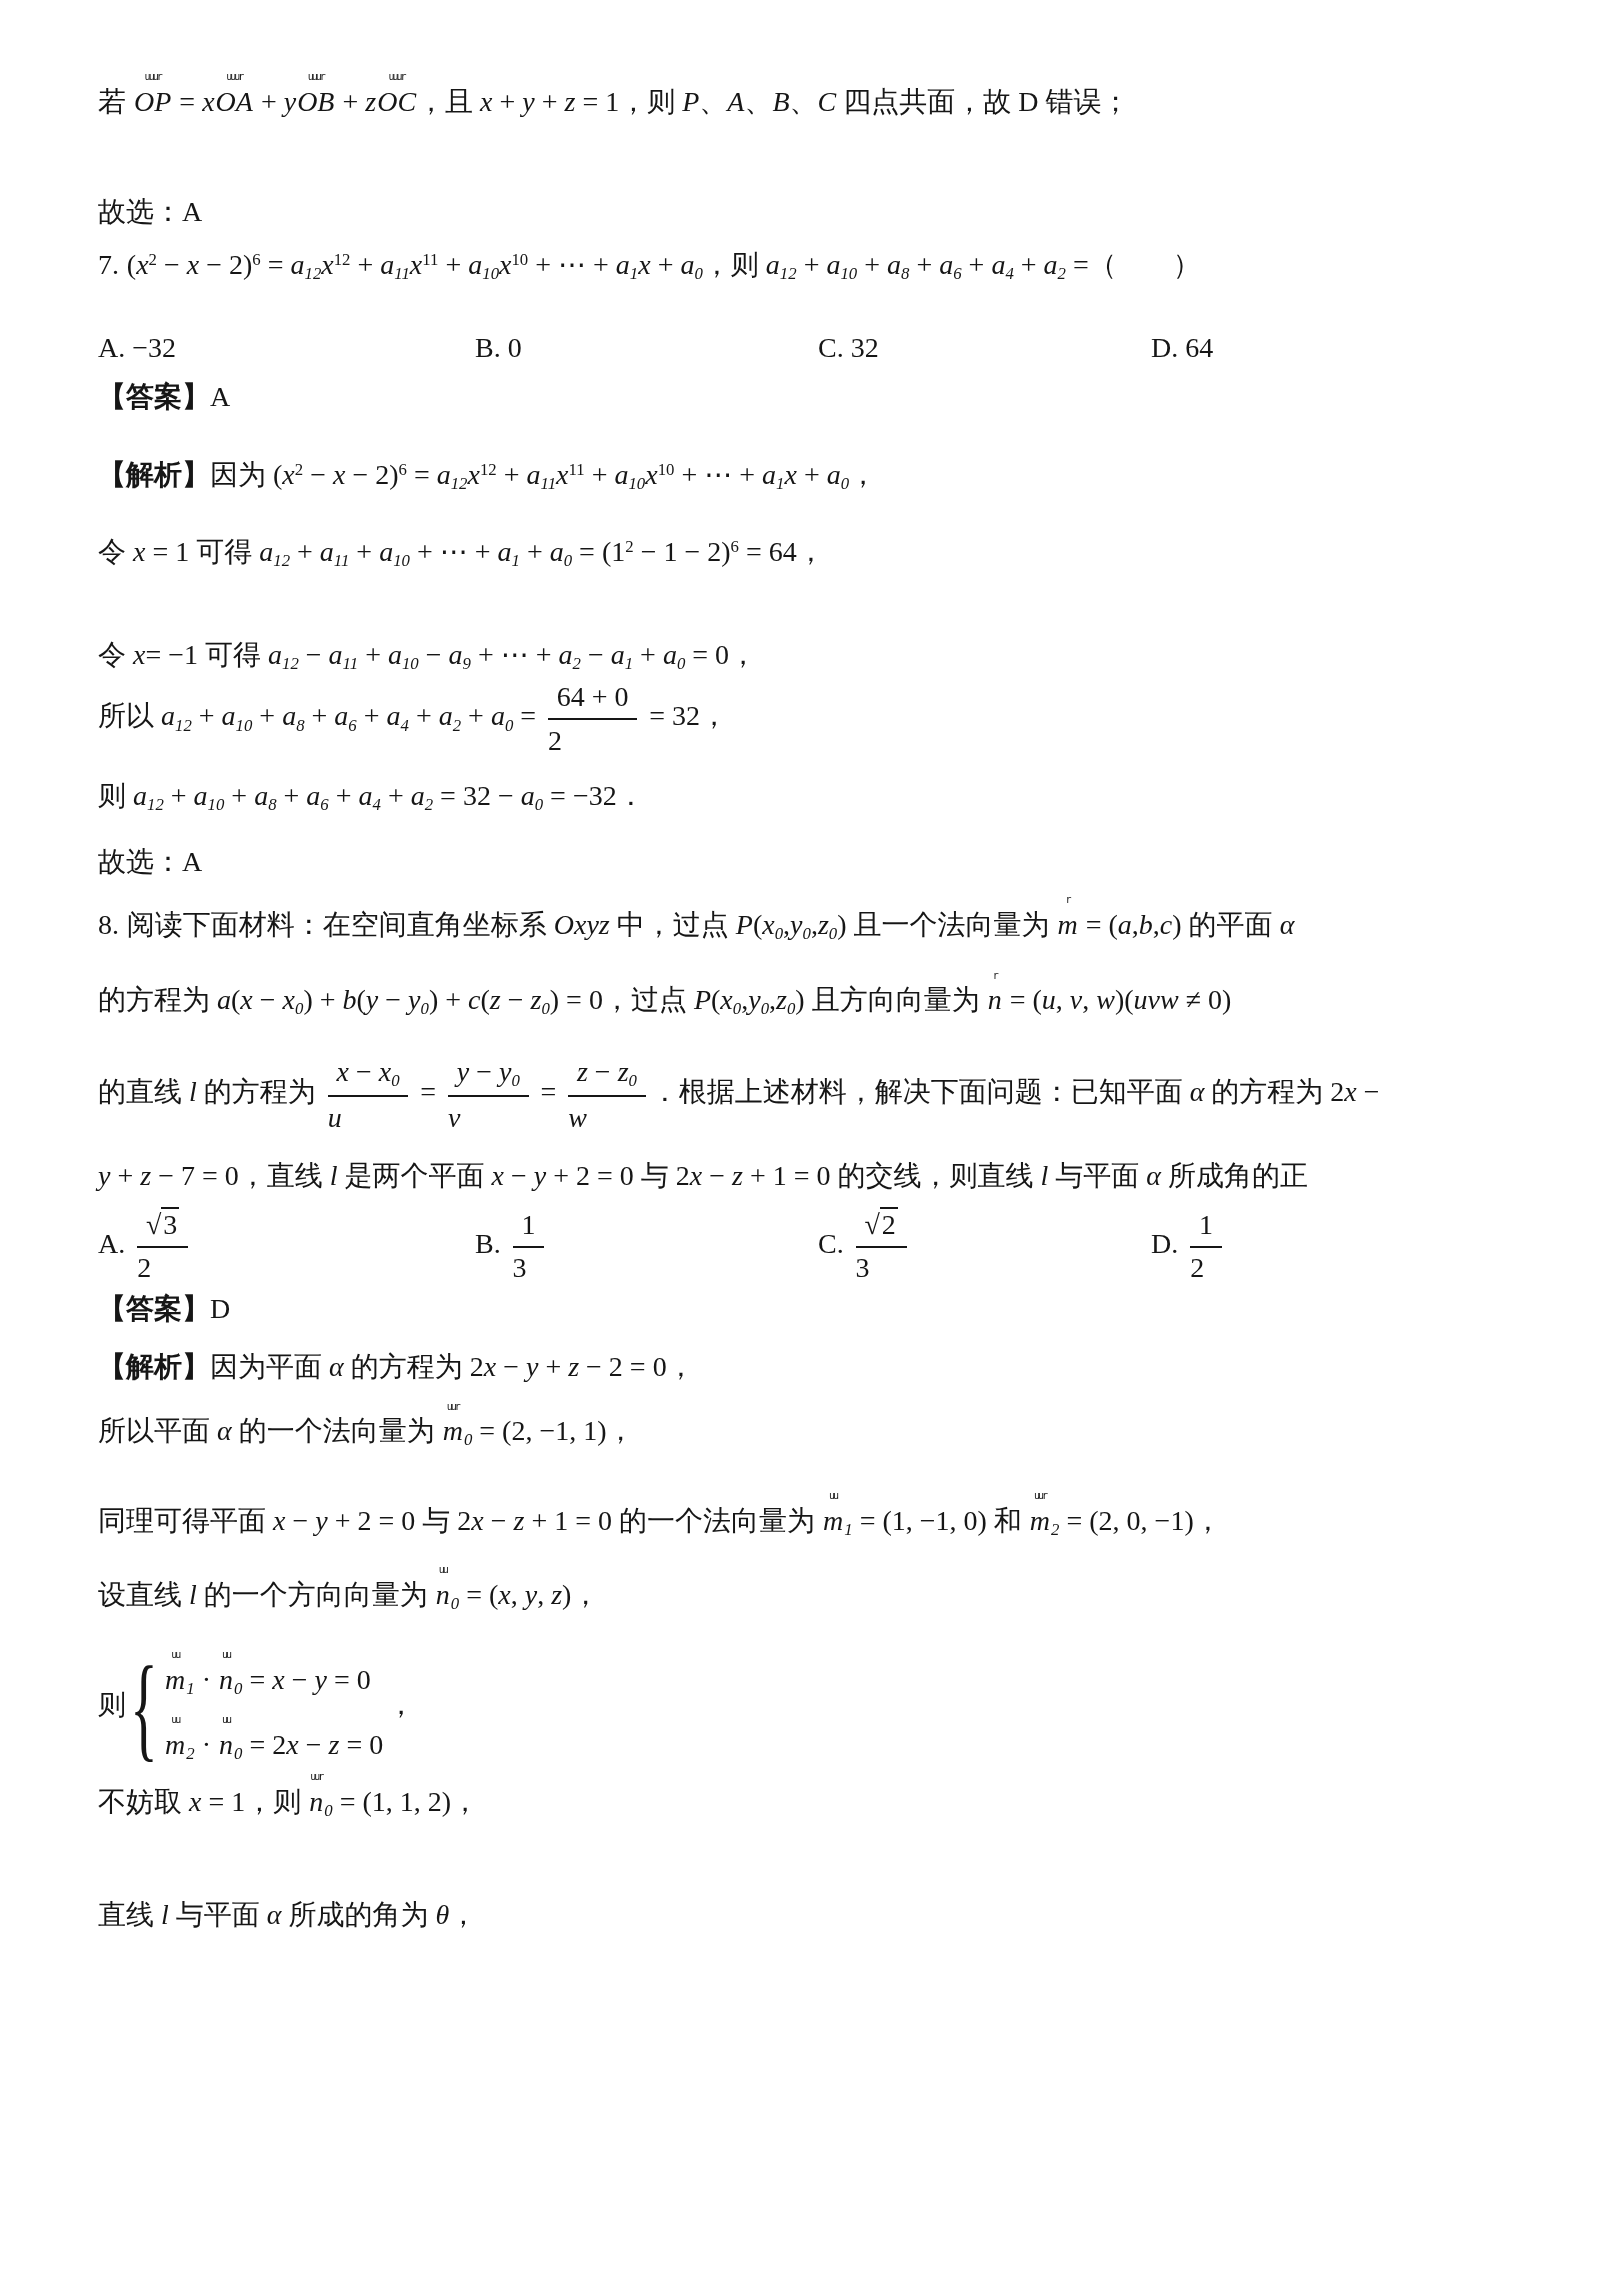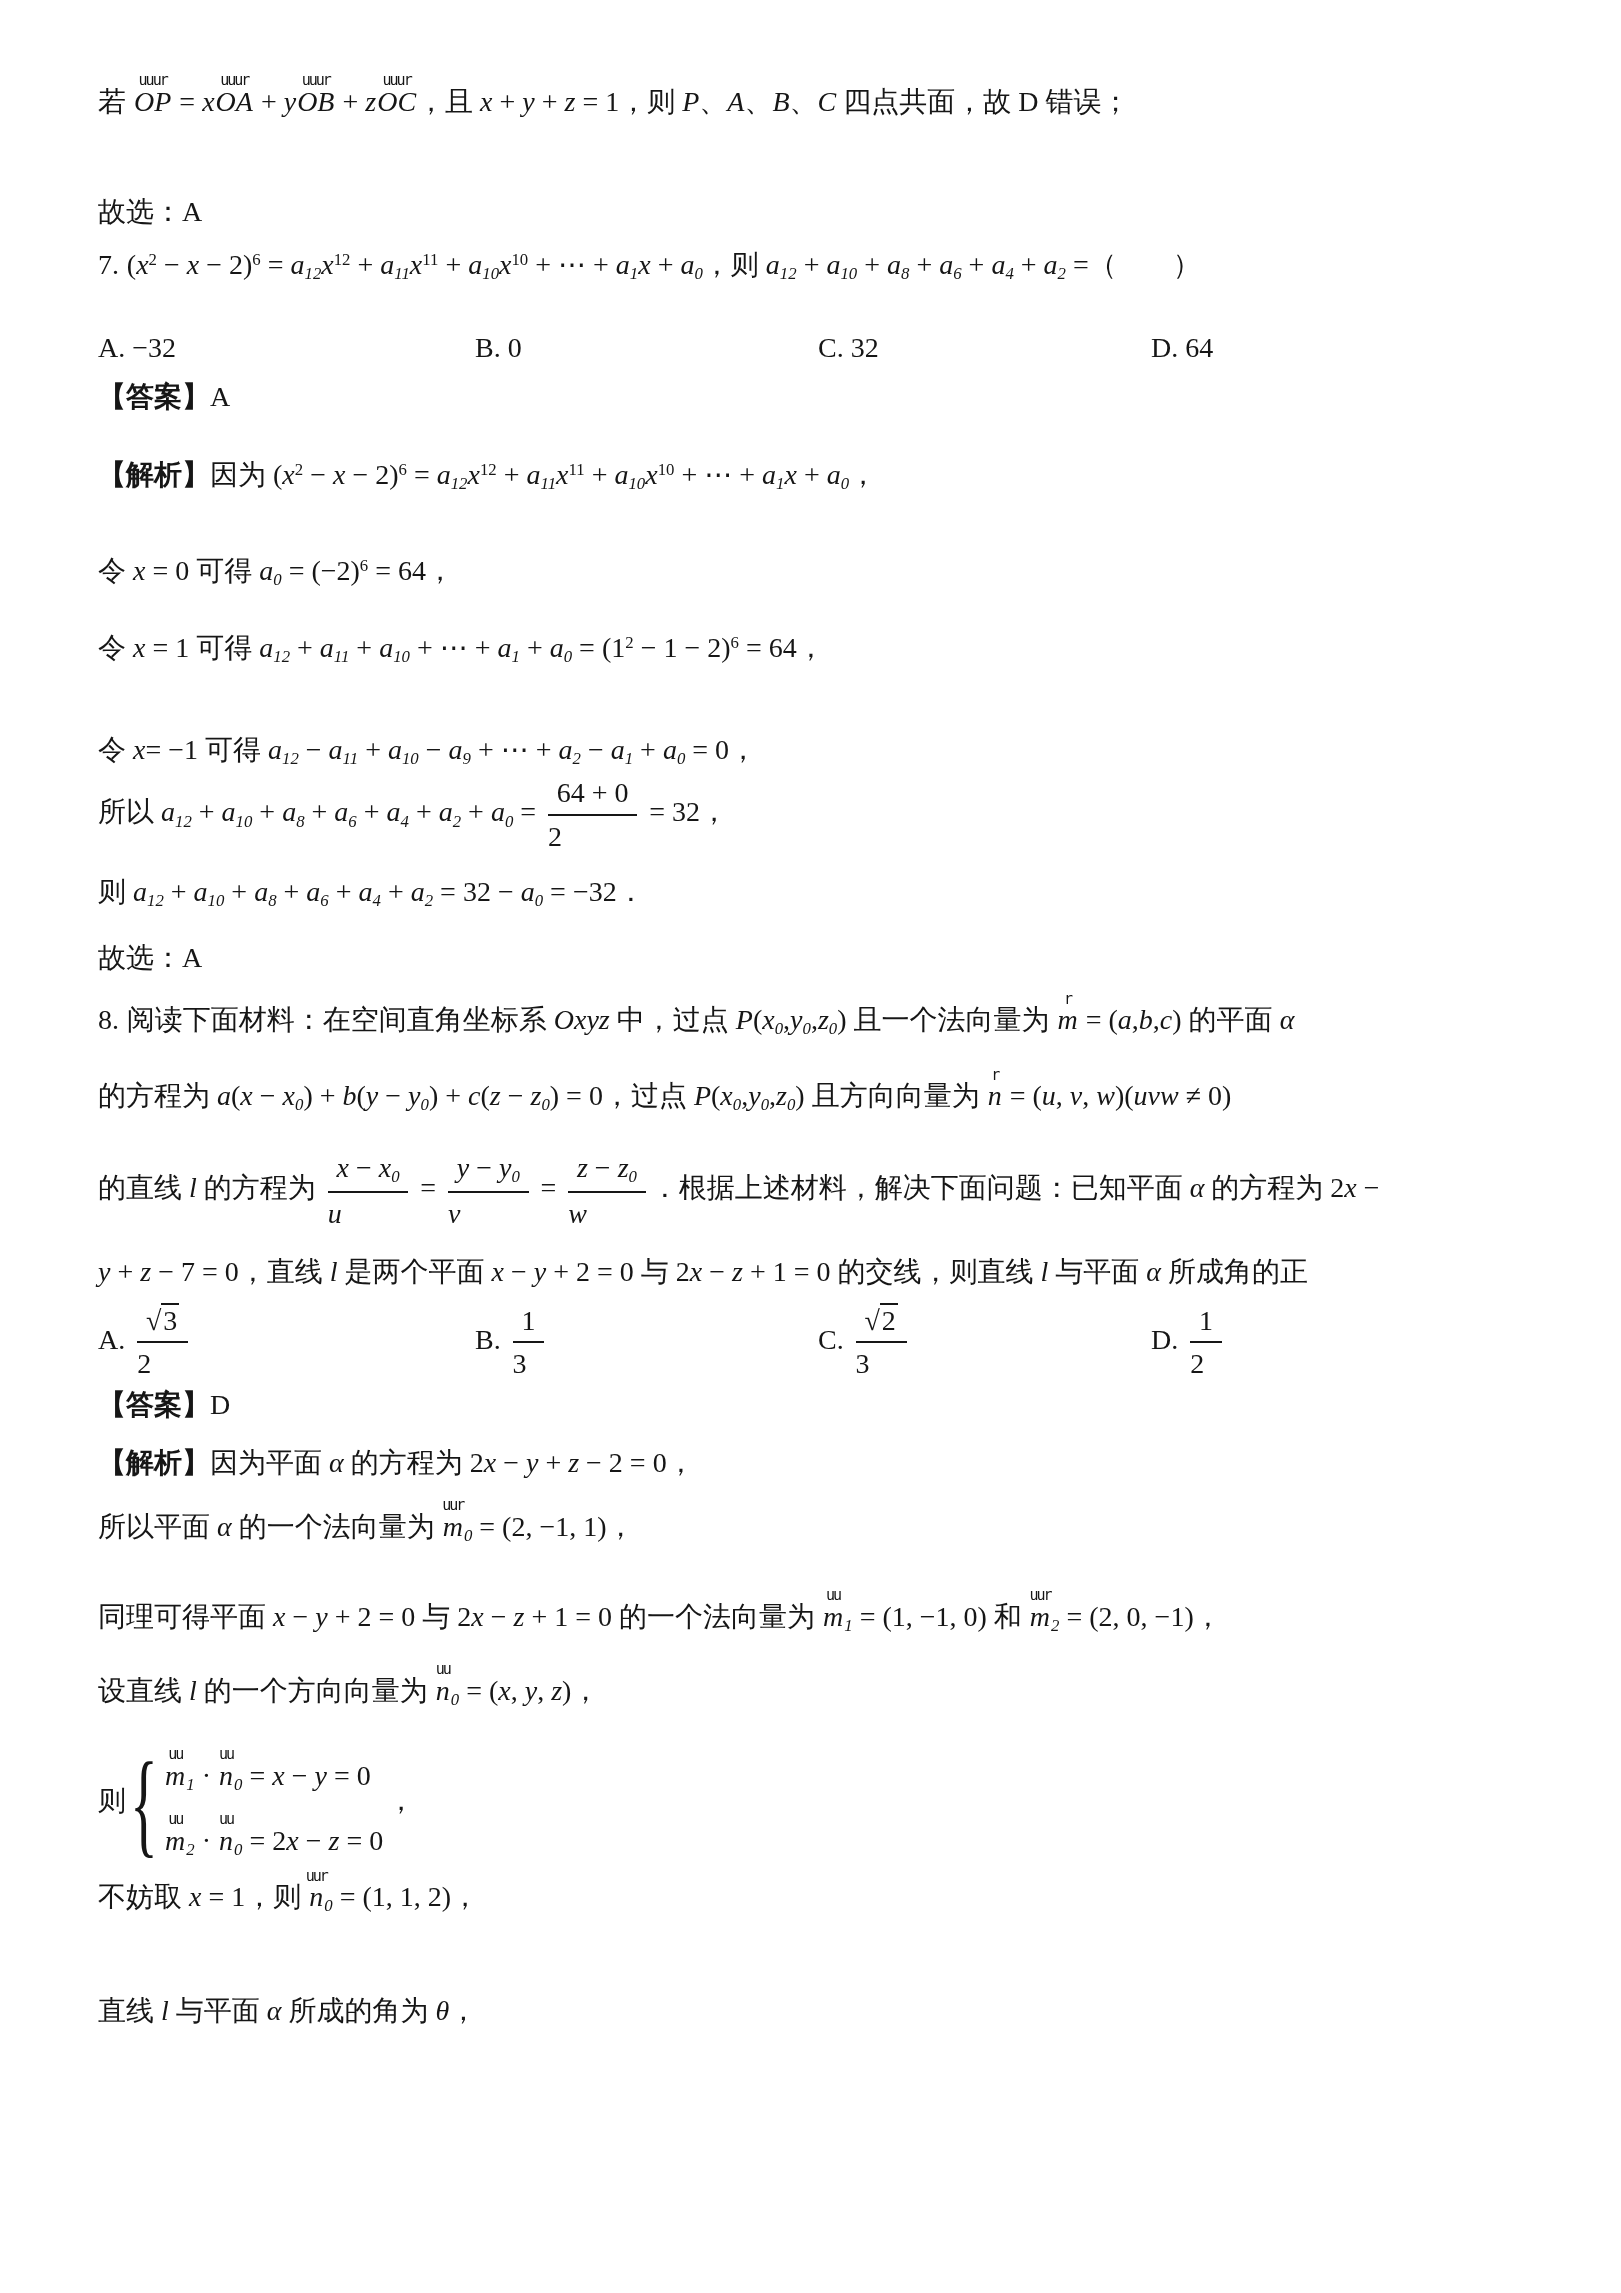--- a/index.html
+++ b/index.html
@@ -17,21 +17,21 @@
   .tok-i{font-style:italic;font-family:"Liberation Serif","DejaVu Serif",serif;}
   .sub{font-size:0.6em;vertical-align:-0.32em;font-style:italic;}
   .sup{font-size:0.6em;vertical-align:0.55em;}
   .sp{display:inline-block;}
   .frac{display:inline-block;vertical-align:middle;margin:0 4.9px;}
   .frac .num{display:block;padding:0 8.8px 2.9px;border-bottom:2px solid #161616;}
   .frac .den{display:block;padding-top:2.9px;}
   .vec{display:inline-block;position:relative;margin:0 1px;}
   .vec .mk{
     position:absolute;top:-12.7px;left:50%;transform:translateX(-50%);
-    font-family:"DejaVu Sans Mono",monospace;font-size:15px;letter-spacing:-2px;
+    font-family:"DejaVu Sans Mono",monospace;font-size:10px;letter-spacing:-2px;
     font-style:normal;white-space:nowrap;
   }
   .vec .vb{font-style:italic;}
   .sqrt{white-space:nowrap;}
   .sqrt .rs{font-style:normal;}
   .sqrt .rad{border-top:2px solid #161616;padding:0 2px;}
   .cases{display:inline-flex;align-items:center;vertical-align:middle;margin:0 3.9px;}
   .cases .brace{font-size:116px;font-weight:400;line-height:0.85;transform:scaleX(0.5);margin:0 -7.8px 0 -13.7px;}
   .cases .crows{display:flex;flex-direction:column;gap:15.7px;}
   .cases .crow{padding-top:11.8px;white-space:nowrap;}
@@ -50,21 +50,20 @@
     <div class="line" style="margin-top: 74px;"><span class="tok-t">故选：A</span></div>
     <div class="line" style="margin-top: 17.6px;"><span class="tok-t">7.</span><span class="sp" style="width: 7.8px;"></span><span class="tok-t">(</span><span class="tok-i">x</span><span class="sup">2</span><span class="tok-t"> − </span><span class="tok-i">x</span><span class="tok-t"> − 2)</span><span class="sup">6</span><span class="tok-t"> = </span><span class="tok-i">a</span><span class="sub">12</span><span class="tok-i">x</span><span class="sup">12</span><span class="tok-t"> + </span><span class="tok-i">a</span><span class="sub">11</span><span class="tok-i">x</span><span class="sup">11</span><span class="tok-t"> + </span><span class="tok-i">a</span><span class="sub">10</span><span class="tok-i">x</span><span class="sup">10</span><span class="tok-t"> + ⋯ + </span><span class="tok-i">a</span><span class="sub">1</span><span class="tok-i">x</span><span class="tok-t"> + </span><span class="tok-i">a</span><span class="sub">0</span><span class="tok-t">，则 </span><span class="tok-i">a</span><span class="sub">12</span><span class="tok-t"> + </span><span class="tok-i">a</span><span class="sub">10</span><span class="tok-t"> + </span><span class="tok-i">a</span><span class="sub">8</span><span class="tok-t"> + </span><span class="tok-i">a</span><span class="sub">6</span><span class="tok-t"> + </span><span class="tok-i">a</span><span class="sub">4</span><span class="tok-t"> + </span><span class="tok-i">a</span><span class="sub">2</span><span class="tok-t"> =（　　）</span></div>
     <div class="line opts" style="margin-top: 45px;">
       <div class="cell"><span class="tok-t">A. −32</span></div>
       <div class="cell"><span class="tok-t">B. 0</span></div>
       <div class="cell"><span class="tok-t">C. 32</span></div>
       <div class="cell"><span class="tok-t">D. 64</span></div>
     </div>
     <div class="line" style="margin-top: 13px;"><span class="tok-t tok-b">【答案】</span><span class="tok-t">A</span></div>
     <div class="line" style="margin-top: 42px;"><span class="tok-t tok-b">【解析】</span><span class="tok-t">因为 (</span><span class="tok-i">x</span><span class="sup">2</span><span class="tok-t"> − </span><span class="tok-i">x</span><span class="tok-t"> − 2)</span><span class="sup">6</span><span class="tok-t"> = </span><span class="tok-i">a</span><span class="sub">12</span><span class="tok-i">x</span><span class="sup">12</span><span class="tok-t"> + </span><span class="tok-i">a</span><span class="sub">11</span><span class="tok-i">x</span><span class="sup">11</span><span class="tok-t"> + </span><span class="tok-i">a</span><span class="sub">10</span><span class="tok-i">x</span><span class="sup">10</span><span class="tok-t"> + ⋯ + </span><span class="tok-i">a</span><span class="sub">1</span><span class="tok-i">x</span><span class="tok-t"> + </span><span class="tok-i">a</span><span class="sub">0</span><span class="tok-t">，</span></div>
-    <div class="line" style="margin-top: 58px;"><span class="tok-t">令 </span><span class="tok-i">x</span><span class="tok-t"> = 0 可得 </span><span class="tok-i">a</span><span class="sub">0</span><span class="tok-t"> = (−2)</span><span class="sup">6</span><span class="tok-t"> = 64，</span></div>
     <div class="line" style="margin-top: 39px;"><span class="tok-t">令 </span><span class="tok-i">x</span><span class="tok-t"> = 1 可得 </span><span class="tok-i">a</span><span class="sub">12</span><span class="tok-t"> + </span><span class="tok-i">a</span><span class="sub">11</span><span class="tok-t"> + </span><span class="tok-i">a</span><span class="sub">10</span><span class="tok-t"> + ⋯ + </span><span class="tok-i">a</span><span class="sub">1</span><span class="tok-t"> + </span><span class="tok-i">a</span><span class="sub">0</span><span class="tok-t"> = (1</span><span class="sup">2</span><span class="tok-t"> − 1 − 2)</span><span class="sup">6</span><span class="tok-t"> = 64，</span></div>
     <div class="line" style="margin-top: 65px;"><span class="tok-t">令 </span><span class="tok-i">x</span><span class="tok-t">= −1 可得 </span><span class="tok-i">a</span><span class="sub">12</span><span class="tok-t"> − </span><span class="tok-i">a</span><span class="sub">11</span><span class="tok-t"> + </span><span class="tok-i">a</span><span class="sub">10</span><span class="tok-t"> − </span><span class="tok-i">a</span><span class="sub">9</span><span class="tok-t"> + ⋯ + </span><span class="tok-i">a</span><span class="sub">2</span><span class="tok-t"> − </span><span class="tok-i">a</span><span class="sub">1</span><span class="tok-t"> + </span><span class="tok-i">a</span><span class="sub">0</span><span class="tok-t"> = 0，</span></div>
     <div class="line" style="margin-top: 4.9px;"><span class="tok-t">所以 </span><span class="tok-i">a</span><span class="sub">12</span><span class="tok-t"> + </span><span class="tok-i">a</span><span class="sub">10</span><span class="tok-t"> + </span><span class="tok-i">a</span><span class="sub">8</span><span class="tok-t"> + </span><span class="tok-i">a</span><span class="sub">6</span><span class="tok-t"> + </span><span class="tok-i">a</span><span class="sub">4</span><span class="tok-t"> + </span><span class="tok-i">a</span><span class="sub">2</span><span class="tok-t"> + </span><span class="tok-i">a</span><span class="sub">0</span><span class="tok-t"> = </span><span class="frac"><span class="num"><span class="tok-t">64 + 0</span></span><span class="den"><span class="tok-t">2</span></span></span><span class="tok-t"> = 32，</span></div>
     <div class="line" style="margin-top: 19.6px;"><span class="tok-t">则 </span><span class="tok-i">a</span><span class="sub">12</span><span class="tok-t"> + </span><span class="tok-i">a</span><span class="sub">10</span><span class="tok-t"> + </span><span class="tok-i">a</span><span class="sub">8</span><span class="tok-t"> + </span><span class="tok-i">a</span><span class="sub">6</span><span class="tok-t"> + </span><span class="tok-i">a</span><span class="sub">4</span><span class="tok-t"> + </span><span class="tok-i">a</span><span class="sub">2</span><span class="tok-t"> = 32 − </span><span class="tok-i">a</span><span class="sub">0</span><span class="tok-t"> = −32．</span></div>
     <div class="line" style="margin-top: 28px;"><span class="tok-t">故选：A</span></div>
     <div class="line" style="margin-top: 26.5px;"><span class="tok-t">8.</span><span class="sp" style="width: 7.8px;"></span><span class="tok-t">阅读下面材料：在空间直角坐标系 </span><span class="tok-i">Oxyz</span><span class="tok-t"> 中，过点 </span><span class="tok-i">P</span><span class="tok-t">(</span><span class="tok-i">x</span><span class="sub">0</span><span class="tok-t">,</span><span class="tok-i">y</span><span class="sub">0</span><span class="tok-t">,</span><span class="tok-i">z</span><span class="sub">0</span><span class="tok-t">) 且一个法向量为 </span><span class="vec"><span class="mk">r</span><span class="vb">m</span></span><span class="tok-t"> = (</span><span class="tok-i">a</span><span class="tok-t">,</span><span class="tok-i">b</span><span class="tok-t">,</span><span class="tok-i">c</span><span class="tok-t">) 的平面 </span><span class="tok-i">α</span></div>
     <div class="line" style="margin-top: 38px;"><span class="tok-t">的方程为 </span><span class="tok-i">a</span><span class="tok-t">(</span><span class="tok-i">x</span><span class="tok-t"> − </span><span class="tok-i">x</span><span class="sub">0</span><span class="tok-t">) + </span><span class="tok-i">b</span><span class="tok-t">(</span><span class="tok-i">y</span><span class="tok-t"> − </span><span class="tok-i">y</span><span class="sub">0</span><span class="tok-t">) + </span><span class="tok-i">c</span><span class="tok-t">(</span><span class="tok-i">z</span><span class="tok-t"> − </span><span class="tok-i">z</span><span class="sub">0</span><span class="tok-t">) = 0，过点 </span><span class="tok-i">P</span><span class="tok-t">(</span><span class="tok-i">x</span><span class="sub">0</span><span class="tok-t">,</span><span class="tok-i">y</span><span class="sub">0</span><span class="tok-t">,</span><span class="tok-i">z</span><span class="sub">0</span><span class="tok-t">) 且方向向量为 </span><span class="vec"><span class="mk">r</span><span class="vb">n</span></span><span class="tok-t"> = (</span><span class="tok-i">u</span><span class="tok-t">, </span><span class="tok-i">v</span><span class="tok-t">, </span><span class="tok-i">w</span><span class="tok-t">)(</span><span class="tok-i">uvw</span><span class="tok-t"> ≠ 0)</span></div>
     <div class="line" style="margin-top: 34px;"><span class="tok-t">的直线 </span><span class="tok-i">l</span><span class="tok-t"> 的方程为 </span><span class="frac"><span class="num"><span class="tok-i">x</span><span class="tok-t"> − </span><span class="tok-i">x</span><span class="sub">0</span></span><span class="den"><span class="tok-i">u</span></span></span><span class="tok-t"> = </span><span class="frac"><span class="num"><span class="tok-i">y</span><span class="tok-t"> − </span><span class="tok-i">y</span><span class="sub">0</span></span><span class="den"><span class="tok-i">v</span></span></span><span class="tok-t"> = </span><span class="frac"><span class="num"><span class="tok-i">z</span><span class="tok-t"> − </span><span class="tok-i">z</span><span class="sub">0</span></span><span class="den"><span class="tok-i">w</span></span></span><span class="tok-t">．根据上述材料，解决下面问题：已知平面 </span><span class="tok-i">α</span><span class="tok-t"> 的方程为 2</span><span class="tok-i">x</span><span class="tok-t"> −</span></div>
     <div class="line" style="margin-top: 22.5px;"><span class="tok-i">y</span><span class="tok-t"> + </span><span class="tok-i">z</span><span class="tok-t"> − 7 = 0，直线 </span><span class="tok-i">l</span><span class="tok-t"> 是两个平面 </span><span class="tok-i">x</span><span class="tok-t"> − </span><span class="tok-i">y</span><span class="tok-t"> + 2 = 0 与 2</span><span class="tok-i">x</span><span class="tok-t"> − </span><span class="tok-i">z</span><span class="tok-t"> + 1 = 0 的交线，则直线 </span><span class="tok-i">l</span><span class="tok-t"> 与平面 </span><span class="tok-i">α</span><span class="tok-t"> 所成角的正</span></div>
     <div class="line opts" style="margin-top: 12.7px;">

